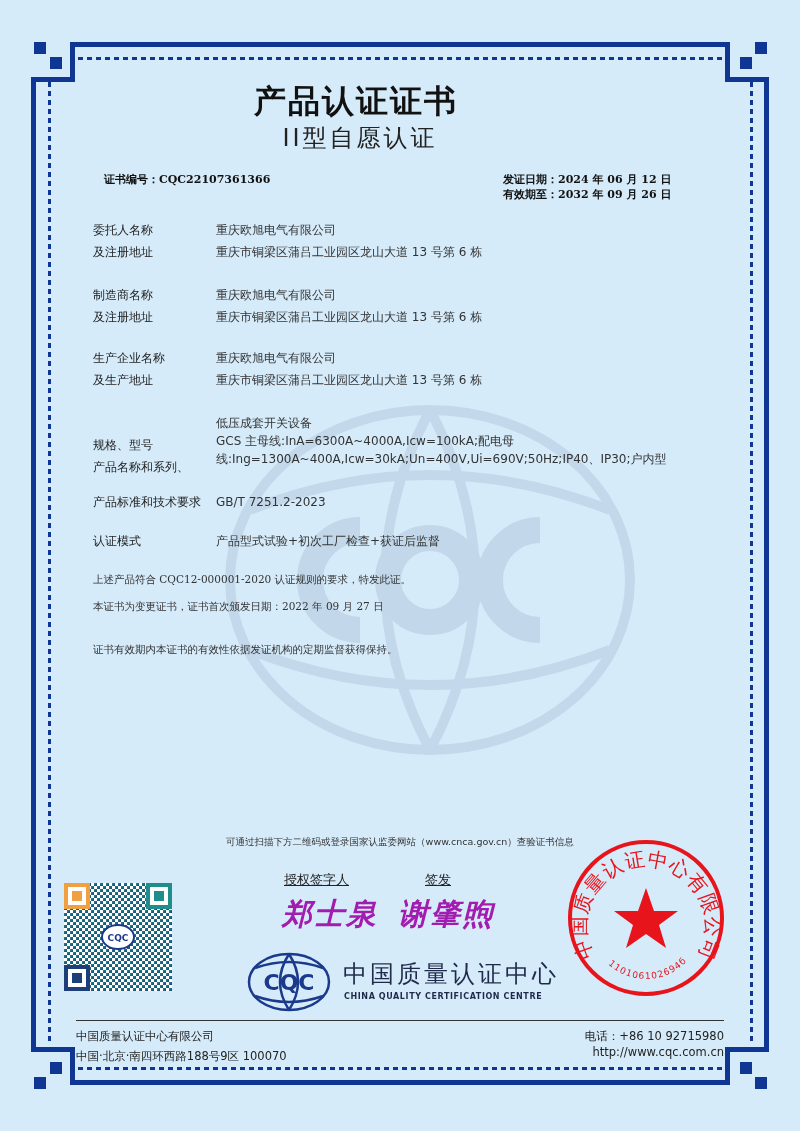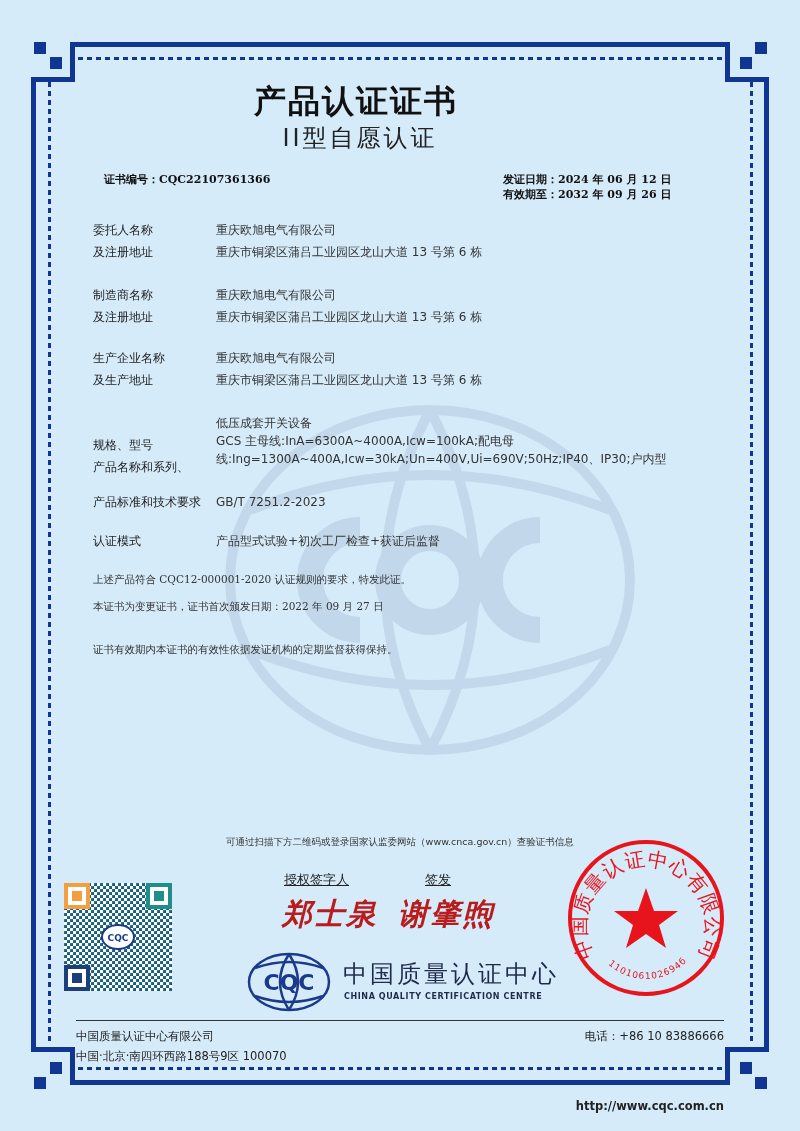--- a/index.html
+++ b/index.html
@@ -26,21 +26,21 @@
   .meta { font-family:"DejaVu Serif", "Liberation Serif", serif; font-size:11px; color:#111; font-weight:bold; }
 
   .row { position:absolute; left:93px; font-size:12px; line-height:22px; }
   .lbl { position:absolute; left:0; font-weight:normal; width:125px; white-space:nowrap; }
   .val { position:absolute; left:123px; white-space:nowrap; color:#333; }
 
   .decl { position:absolute; left:93px; font-family:"DejaVu Serif","Liberation Serif",serif; font-size:10.5px; color:#333; }
 
   .verify-note { left:0; width:800px; text-align:center; top:836px; font-size:9.5px; color:#333; }
   .sign-lbl { font-size:13px; color:#222;text-decoration:underline; }
-  .sig { font-family:"DejaVu Serif","Liberation Serif",serif; font-size:30px; font-style:italic; font-weight:bold; color:#b91c1c; letter-spacing:2px;text-align:center; }
+  .sig { font-family:"DejaVu Serif","Liberation Serif",serif; font-size:30px; font-style:italic; font-weight:bold; color:#a21caf; letter-spacing:2px;text-align:center; }
 
   .footer-rule { left:76px; width:648px; top:1020px; height:1px; background:#333; }
   .footer-l { left:76px; font-size:11.5px; color:#222; line-height:16px; }
   .footer-r { right:76px; font-size:11.5px; color:#222; line-height:16px; text-align:right; }
 
   .cqc-cn { font-size:24px; color:#1f2a4a; letter-spacing:3px; }
   .cqc-en { font-size:8px; color:#1f2a4a; letter-spacing:0.6px; font-weight:bold; }
 </style>
 </head>
 <body>
@@ -202,14 +202,14 @@
   </text>
   <text font-size="9" fill="#e8141c" font-family="DejaVu Sans, sans-serif" letter-spacing="1">
     <textPath href="#codeArc" startOffset="6">110106102694б6</textPath>
   </text>
   <polygon fill="#e8141c" points="80,50 88,73 112,73 93,87 100,110 80,96 60,110 67,87 48,73 72,73"></polygon>
 </svg>
 
 <div class="abs footer-rule"></div>
 <div class="abs footer-l" style="top:1028px;">中国质量认证中心有限公司</div>
 <div class="abs footer-l" style="top:1012px;margin-top:36px;">中国·北京·南四环西路188号9区  100070</div>
-<div class="abs footer-r" style="top:1028px;">电话：+86 10 83886666</div>
-<div class="abs footer-r" style="top:1098px;font-weight:bold;">http://www.cqc.com.cn</div>
+<div class="abs footer-r" style="top:1028px;">电话：+86 10 92715980</div>
+<div class="abs footer-r" style="top:1044px;">http://www.cqc.com.cn</div>
 
 </body></html>

